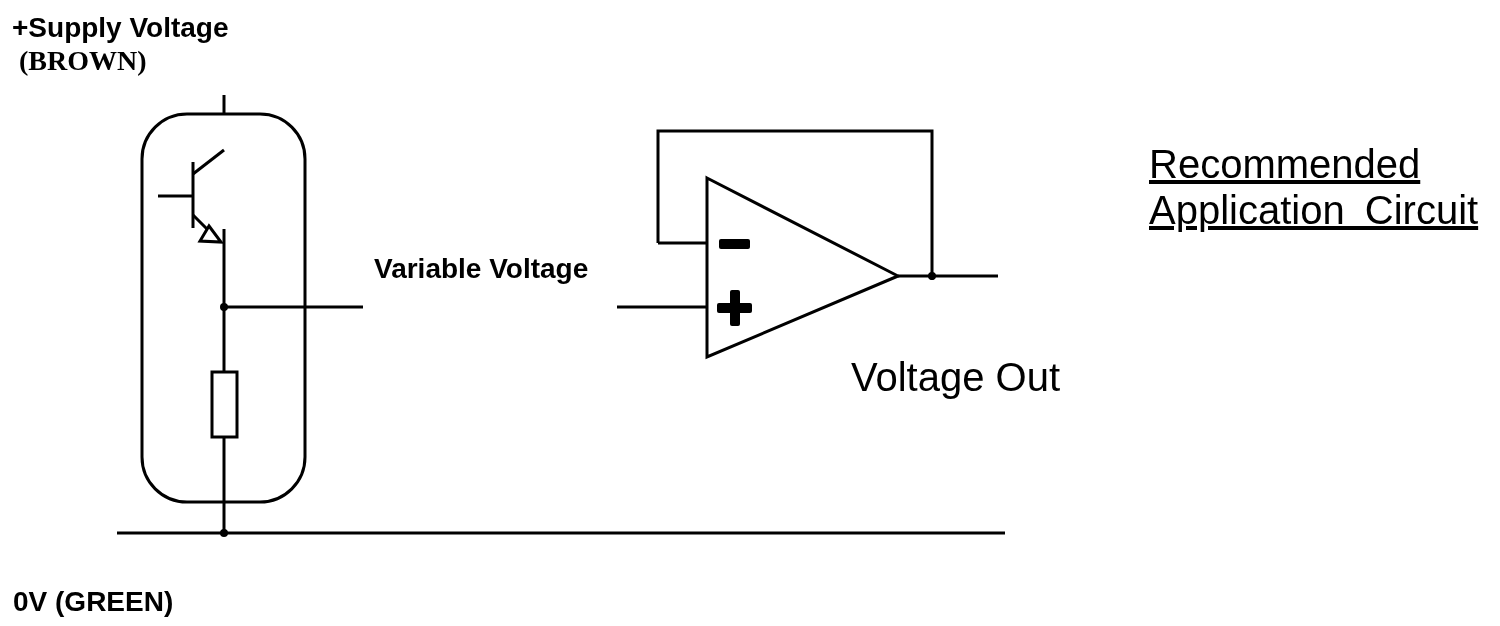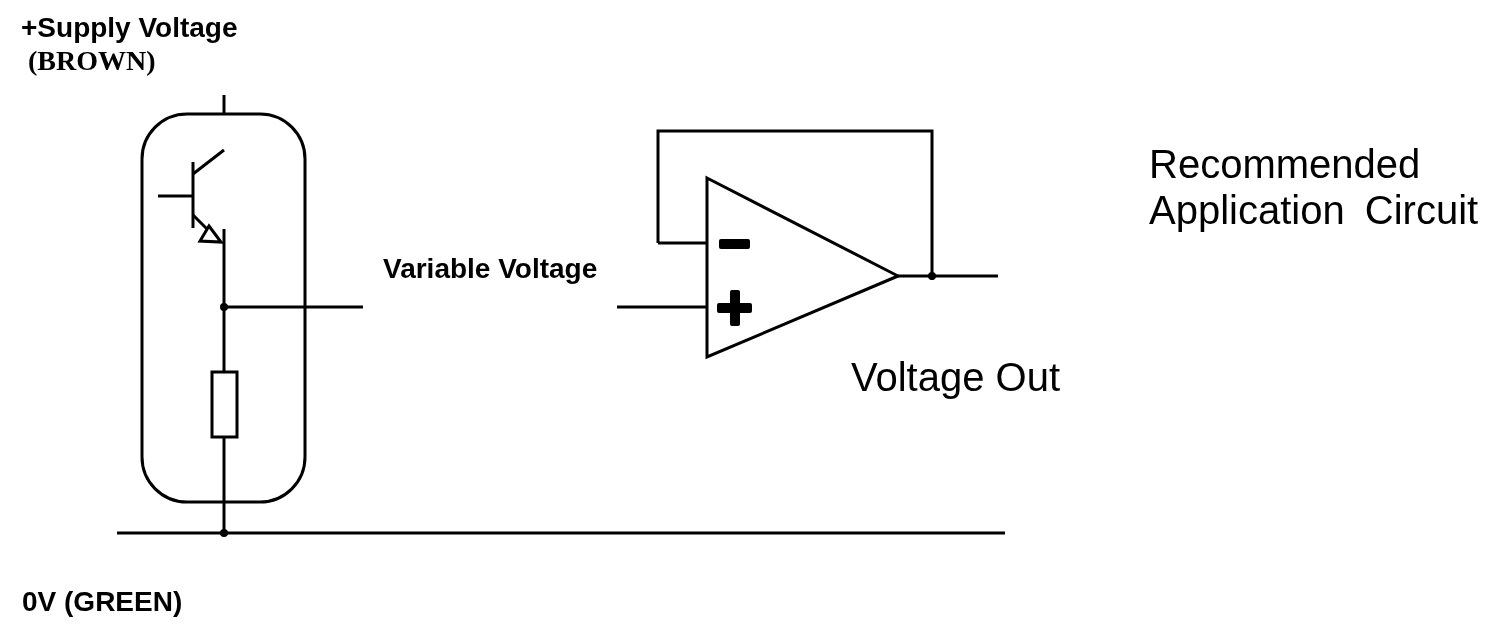--- a/index.html
+++ b/index.html
@@ -17,26 +17,26 @@
     color:var(--text);
   }
   .linework{position:absolute;left:0;top:0;width:1500px;height:626px;}
   .linework line,
   .linework polyline,
   .linework path{stroke:var(--line);stroke-width:3;fill:none;}
   .linework .outline-shape{stroke:var(--line);stroke-width:3;fill:var(--bg);}
   .linework .filled{fill:var(--line);stroke:none;}
   .linework .dot{fill:var(--line);stroke:none;}
   .label{position:absolute;white-space:nowrap;}
-  .bold{font-weight:bold;margin-left:9px;}
+  .bold{font-weight:bold;}
   .label-supply{left:12px;top:11px;font-size:28px;line-height:33px;}
   .label-supply .line2{padding-left:7px;font-family:Liberation Serif, serif;}
   .label-varout{left:374px;top:252px;font-size:28px;line-height:34px;}
   .label-voltout{left:851px;top:358px;font-size:40px;line-height:38px;}
-  .label-title{left:1149px;top:141px;font-size:40px;line-height:46px;}
+  .label-title{left:1149px;top:141px;font-size:40px;line-height:46px;text-decoration:underline;}
   .label-title .line2{word-spacing:9px;text-align:right;}
   .label-ground{left:13px;top:585px;font-size:28px;line-height:33px;}
 </style>
 </head>
 <body>
 
 <div class="stage">
 
   <svg class="linework" viewBox="0 0 1500 626" aria-hidden="true">
 

